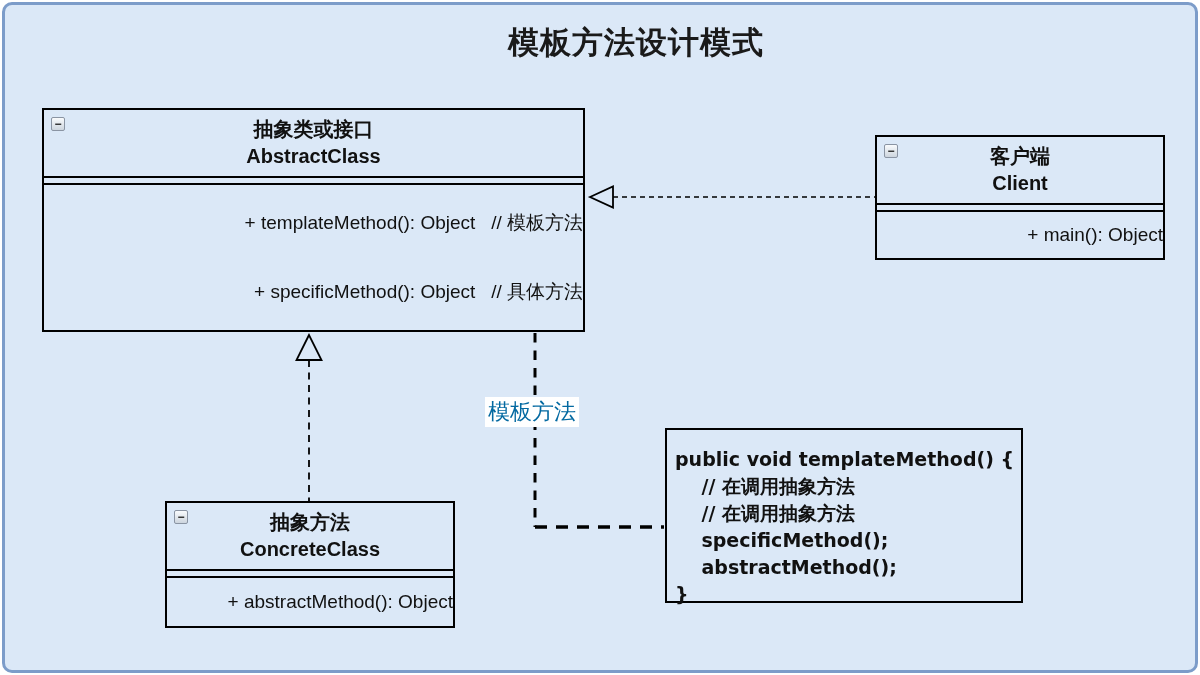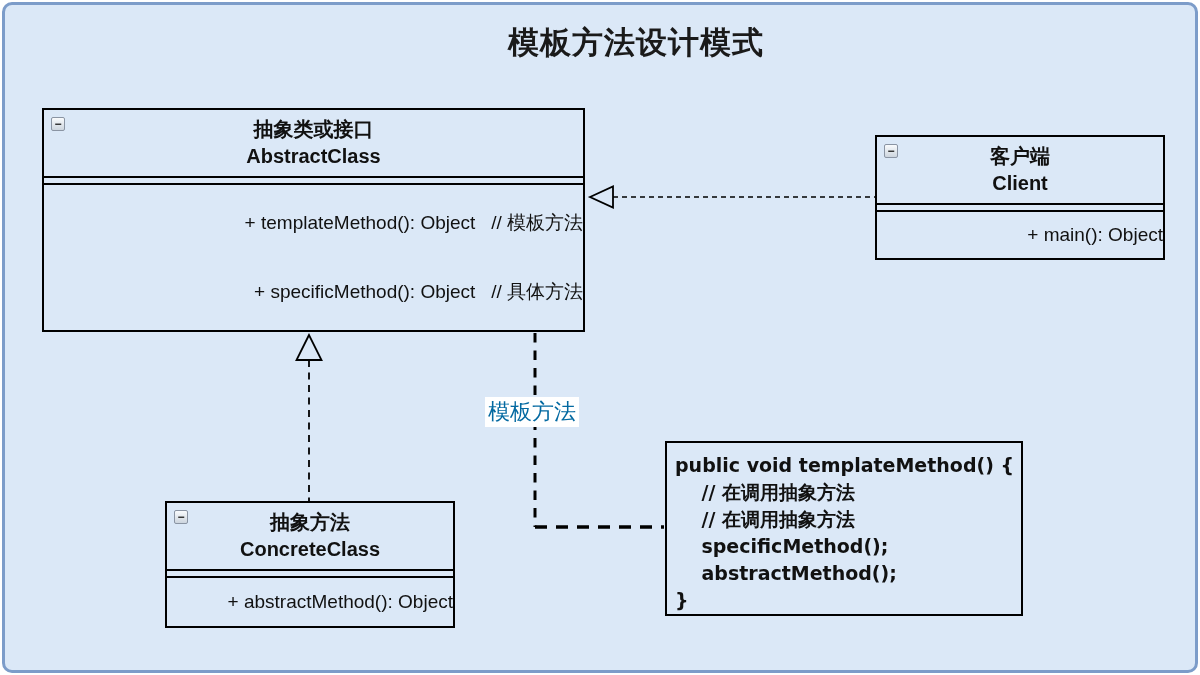--- a/index.html
+++ b/index.html
@@ -46,23 +46,23 @@
     display:flex; align-items:center; justify-content:center;
     font-size:12px; line-height:1; font-weight:bold; color:#222;
     cursor:pointer;
   }
 
   .abstract-class { left:42px;  top:108px; width:543px; height:224px; }
   .client-class   { left:875px; top:135px; width:290px; height:125px; }
   .concrete-class { left:165px; top:501px; width:290px; height:127px; }
 
   .note-box {
-    position:absolute; left:665px; top:441px; width:358px; height:175px;
+    position:absolute; left:665px; top:428px; width:358px; height:175px;
     box-sizing:border-box; border:2px solid #000; background:#dbe8f7;
-    padding:9px 8px; font-weight:bold; font-size:19px; line-height:27px;
+    padding:16px 8px; font-weight:bold; font-size:19px; line-height:27px;
     font-family:"DejaVu Sans","Liberation Sans",sans-serif;
   }
   .code-line { white-space:pre; }
 
   .note-label {
     position:absolute; left:485px; top:397px;
     background:#ffffff; padding:0 3px;
     font-size:22px; color:#0369a1; white-space:nowrap;
   }
 </style>

